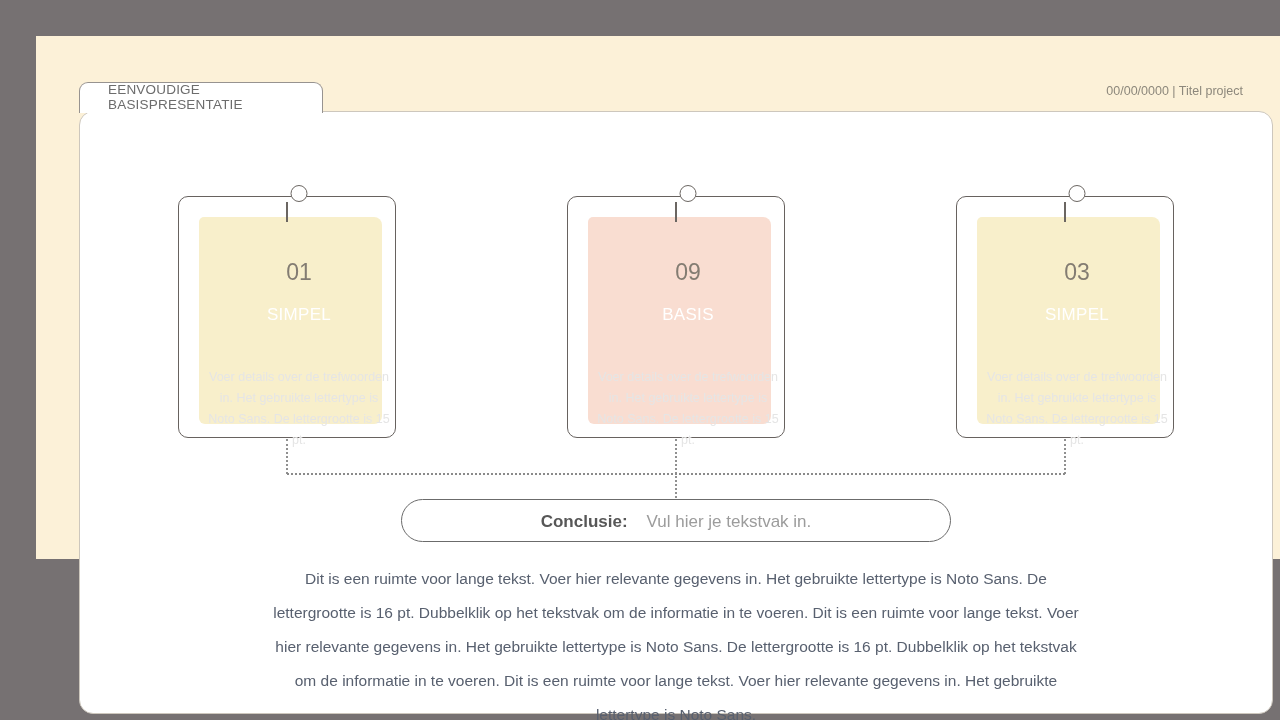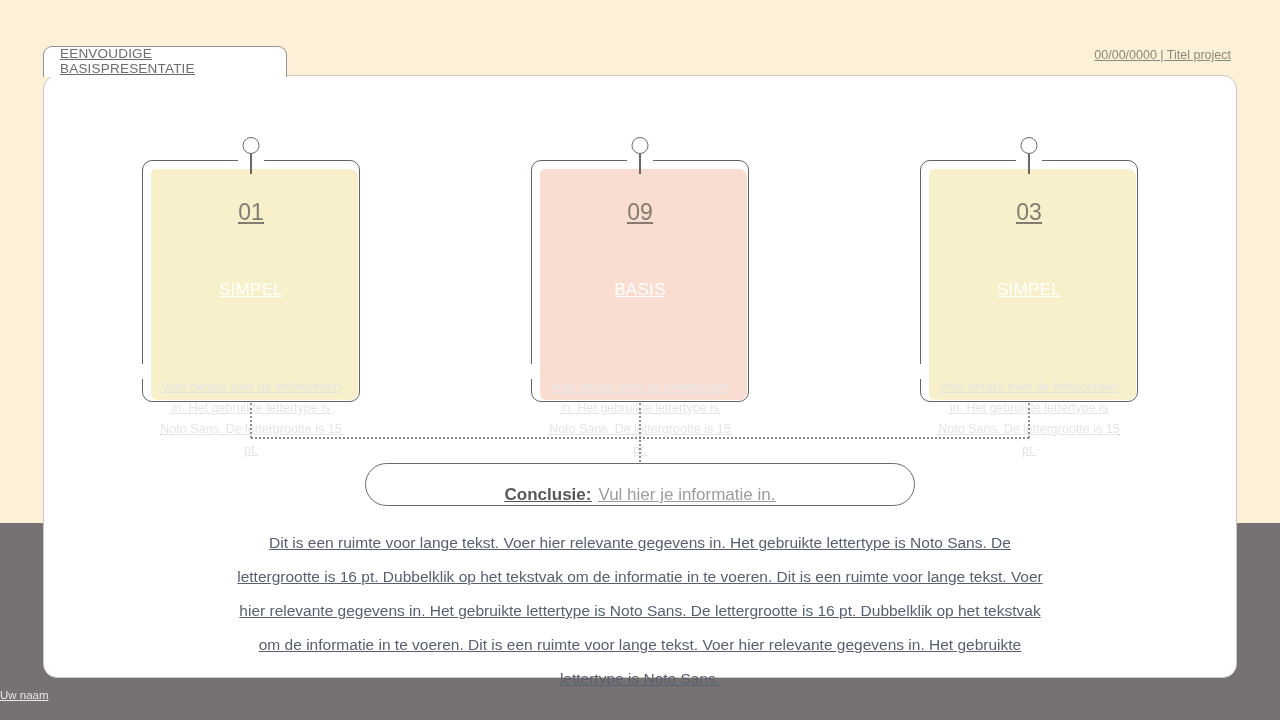--- a/index.html
+++ b/index.html
@@ -1,15 +1,15 @@
 <!DOCTYPE html>
 <html><head>
 <meta charset="utf-8">
 <style>
-  * { margin: 0; padding: 0; box-sizing: border-box; text-decoration: underline; }
+  * { margin: 12px; padding: 0; box-sizing: border-box; }
   html, body { width: 1280px; height: 720px; overflow: hidden; }
   body {
     position: relative;
     font-family: "Liberation Sans", "DejaVu Sans", sans-serif;
     background: #767172;
   }
   .bg-cream {
     position: absolute; left: 0; top: 0; width: 1280px; height: 523px;
     background: #fcf1d8;
   }
@@ -63,42 +63,42 @@
     width: 2px; height: 20px; background: #6b6662;
   }
   .pin-circle {
     position: absolute; top: -24px; left: 50%; transform: translateX(-50%);
     width: 17px; height: 17px; border-radius: 50%;
     background: #ffffff; border: 1.5px solid #6b6662;
   }
   .card-content {
     position: absolute; left: 0; top: 0; width: 100%; height: 100%;
     display: flex; flex-direction: column; align-items: center;
-    padding-top: 36px; text-align: center; gap: 47px;
+    padding-top: 36px; text-align: center;
   }
   .card-number { font-size: 23px; line-height: 30px; color: #837c72; }
   .card-title  { font-size: 17px; line-height: 24px; color: #ffffff; margin-top: 4px; letter-spacing: 0.3px; }
   .card-body   { font-size: 12.5px; line-height: 21px; color: #e5e5e5; margin-top: 28px; width: 184px; }
 
   
   .dot-v { position: absolute; width: 0; border-left: 2px dotted #909090; }
   .dot-h { position: absolute; height: 0; border-top: 2px dotted #8a8a8a; }
   .dv1 { left: 250px;  top: 403px; height: 35px; }
   .dv2 { left: 639px;  top: 403px; height: 35px; }
   .dv3 { left: 1028px; top: 403px; height: 35px; }
   .dh  { left: 251px;  top: 437px; width: 778px; }
   .dvc { left: 639px;  top: 440px; height: 22px; }
 
   
   .pill {
     position: absolute; left: 365px; top: 463px; width: 550px; height: 43px;
     background: #ffffff;
     border: 1.5px solid #6b6b6b;
     border-radius: 22px;
-    display: flex; align-items: flex-end; justify-content: center;
+    display: flex; align-items: flex-start; justify-content: center;
   }
   .pill-label { font-size: 17px; font-weight: 700; color: #575757; }
   .pill-text  { font-size: 17px; color: #9c9c9c; margin-left: 7px; }
 
   
   .long-text {
     position: absolute; left: 234px; top: 526px; width: 812px;
     font-size: 15.5px; line-height: 34px; color: #58606f;
     text-align: center;
   }
@@ -163,18 +163,18 @@
 </div>
 
 <div class="dot-v dv1"></div>
 <div class="dot-v dv2"></div>
 <div class="dot-v dv3"></div>
 <div class="dot-h dh"></div>
 <div class="dot-v dvc"></div>
 
 <div class="pill">
   <span class="pill-label">Conclusie:</span>
-  <span class="pill-text">Vul hier je informatie in.</span>
+  <span class="pill-text">Vul hier je tekstvak in.</span>
 </div>
 
 <div class="long-text">Dit is een ruimte voor lange tekst. Voer hier relevante gegevens in. Het gebruikte lettertype is Noto Sans. De lettergrootte is 16 pt. Dubbelklik op het tekstvak om de informatie in te voeren. Dit is een ruimte voor lange tekst. Voer hier relevante gegevens in. Het gebruikte lettertype is Noto Sans. De lettergrootte is 16 pt. Dubbelklik op het tekstvak om de informatie in te voeren. Dit is een ruimte voor lange tekst. Voer hier relevante gegevens in. Het gebruikte lettertype is Noto Sans.</div>
 
 <div class="footer-name">Uw naam</div>
 
 </body></html>

